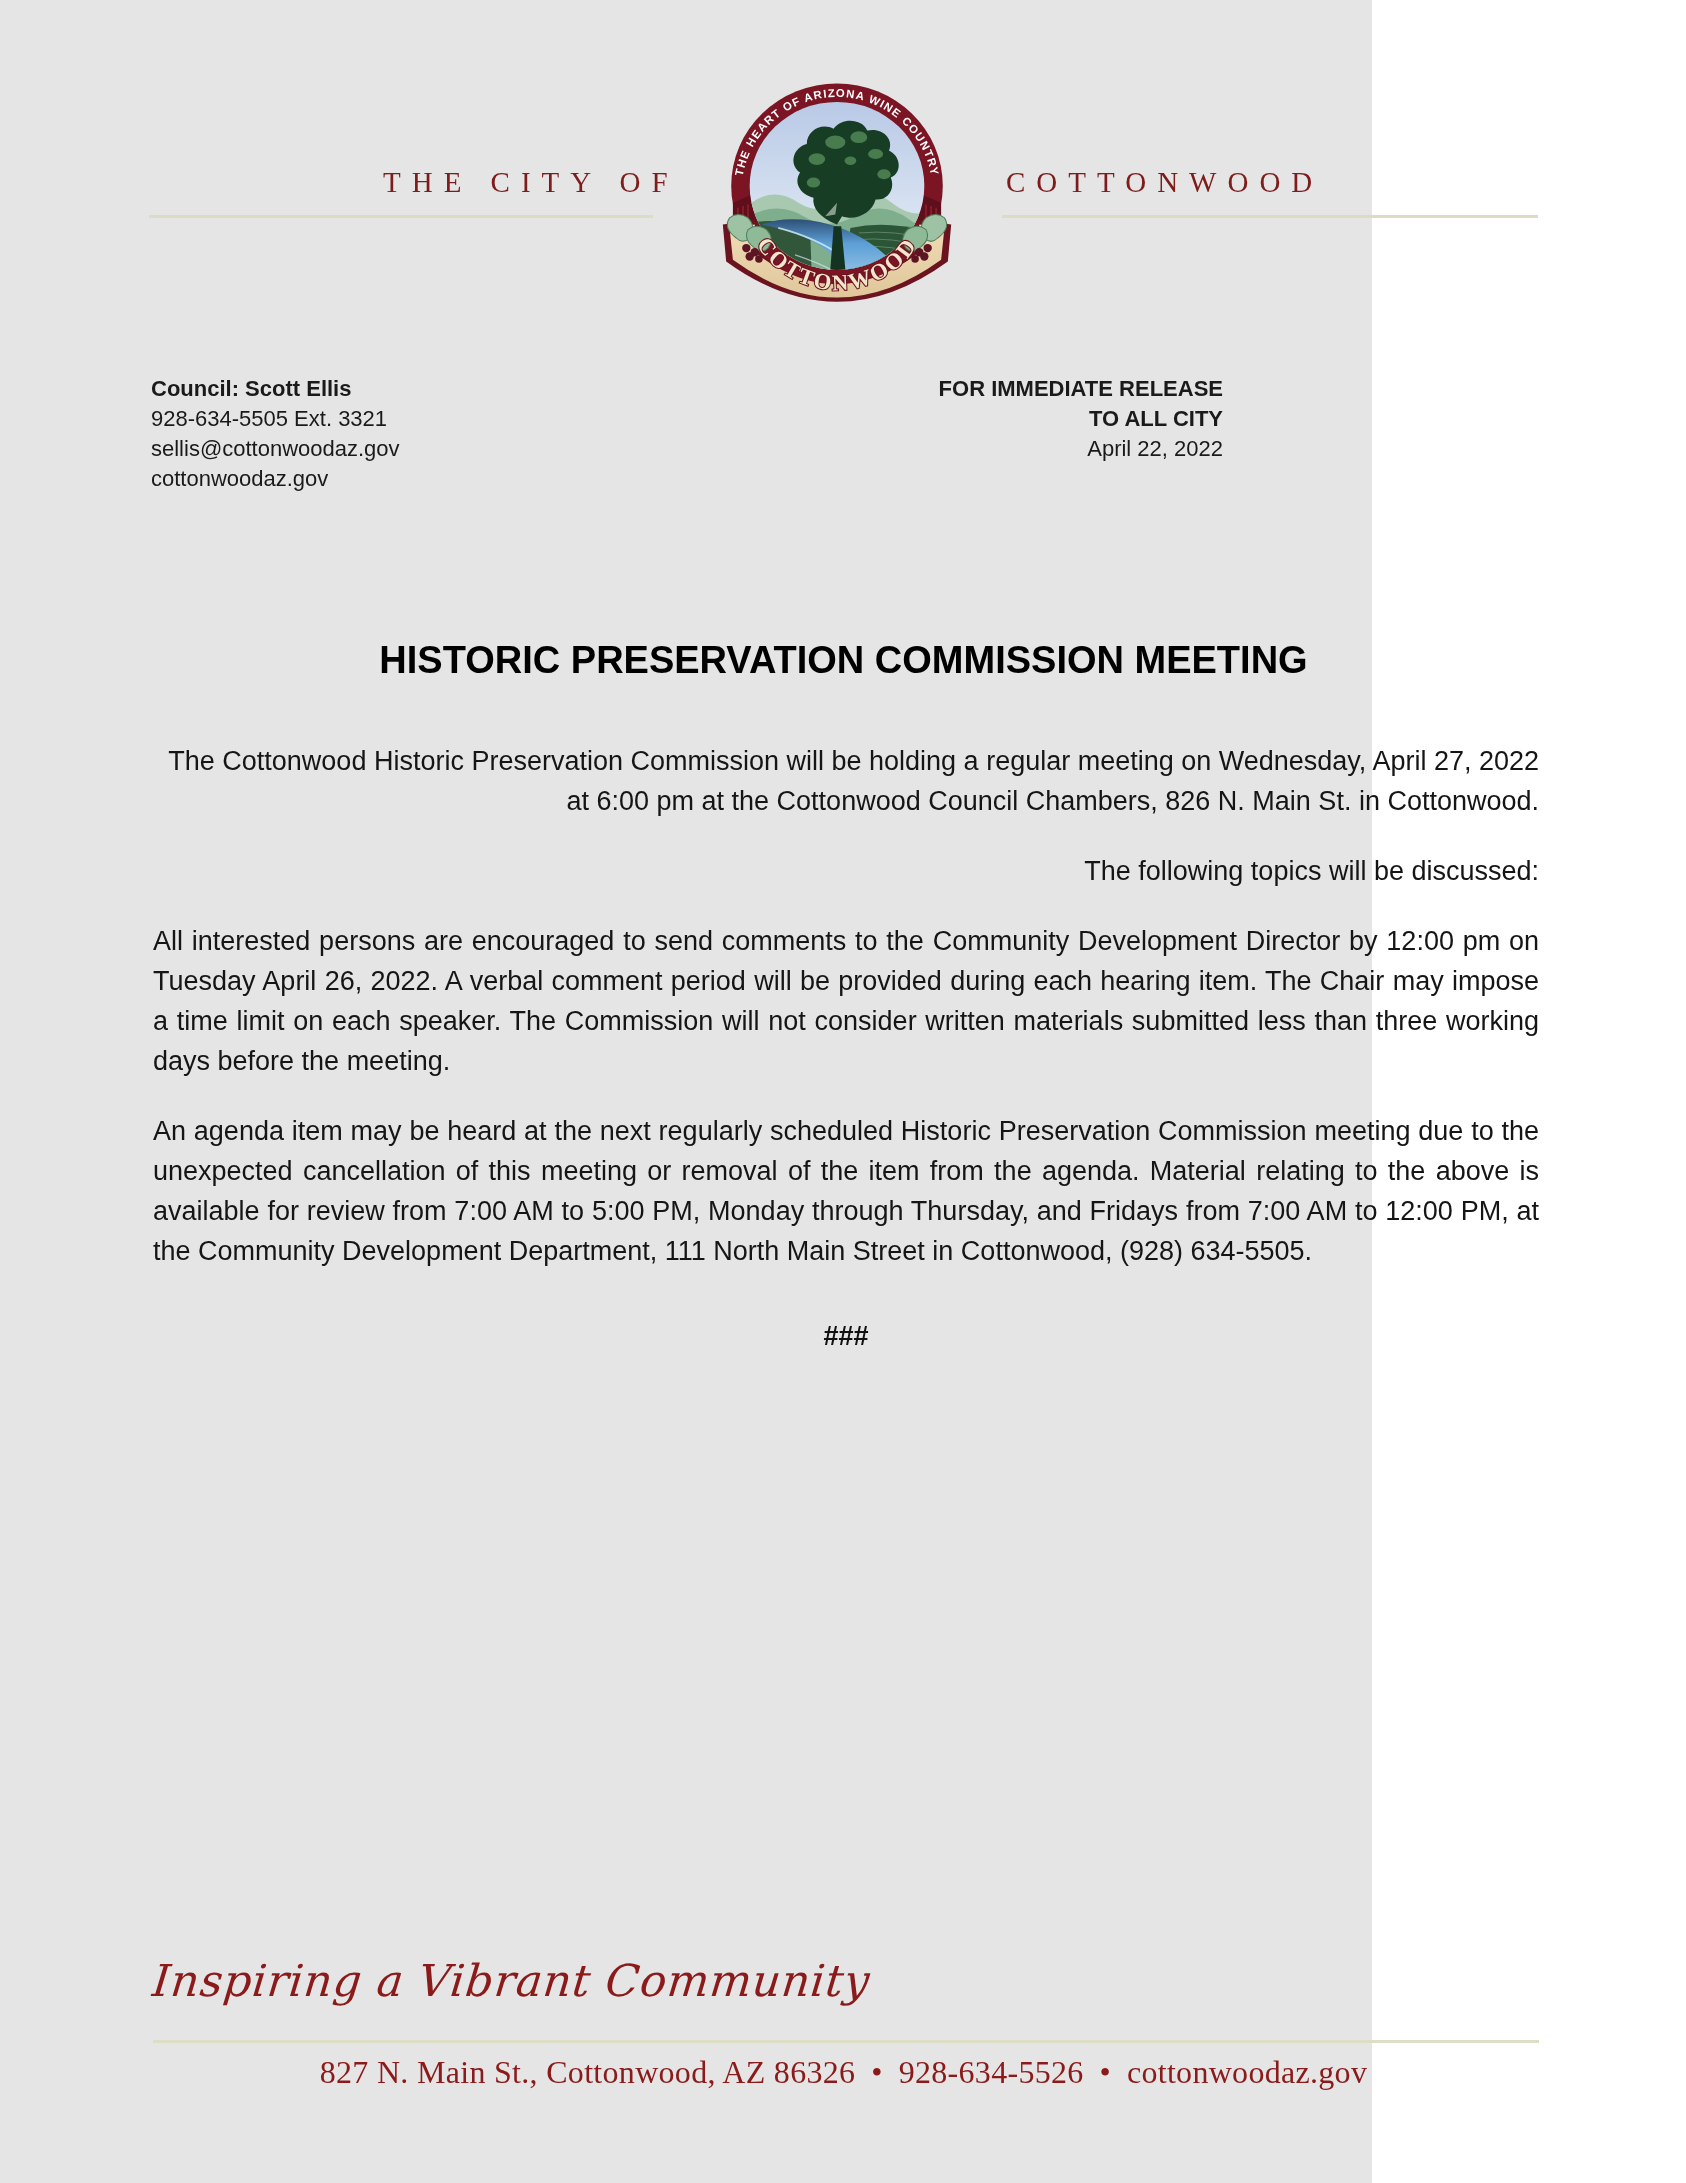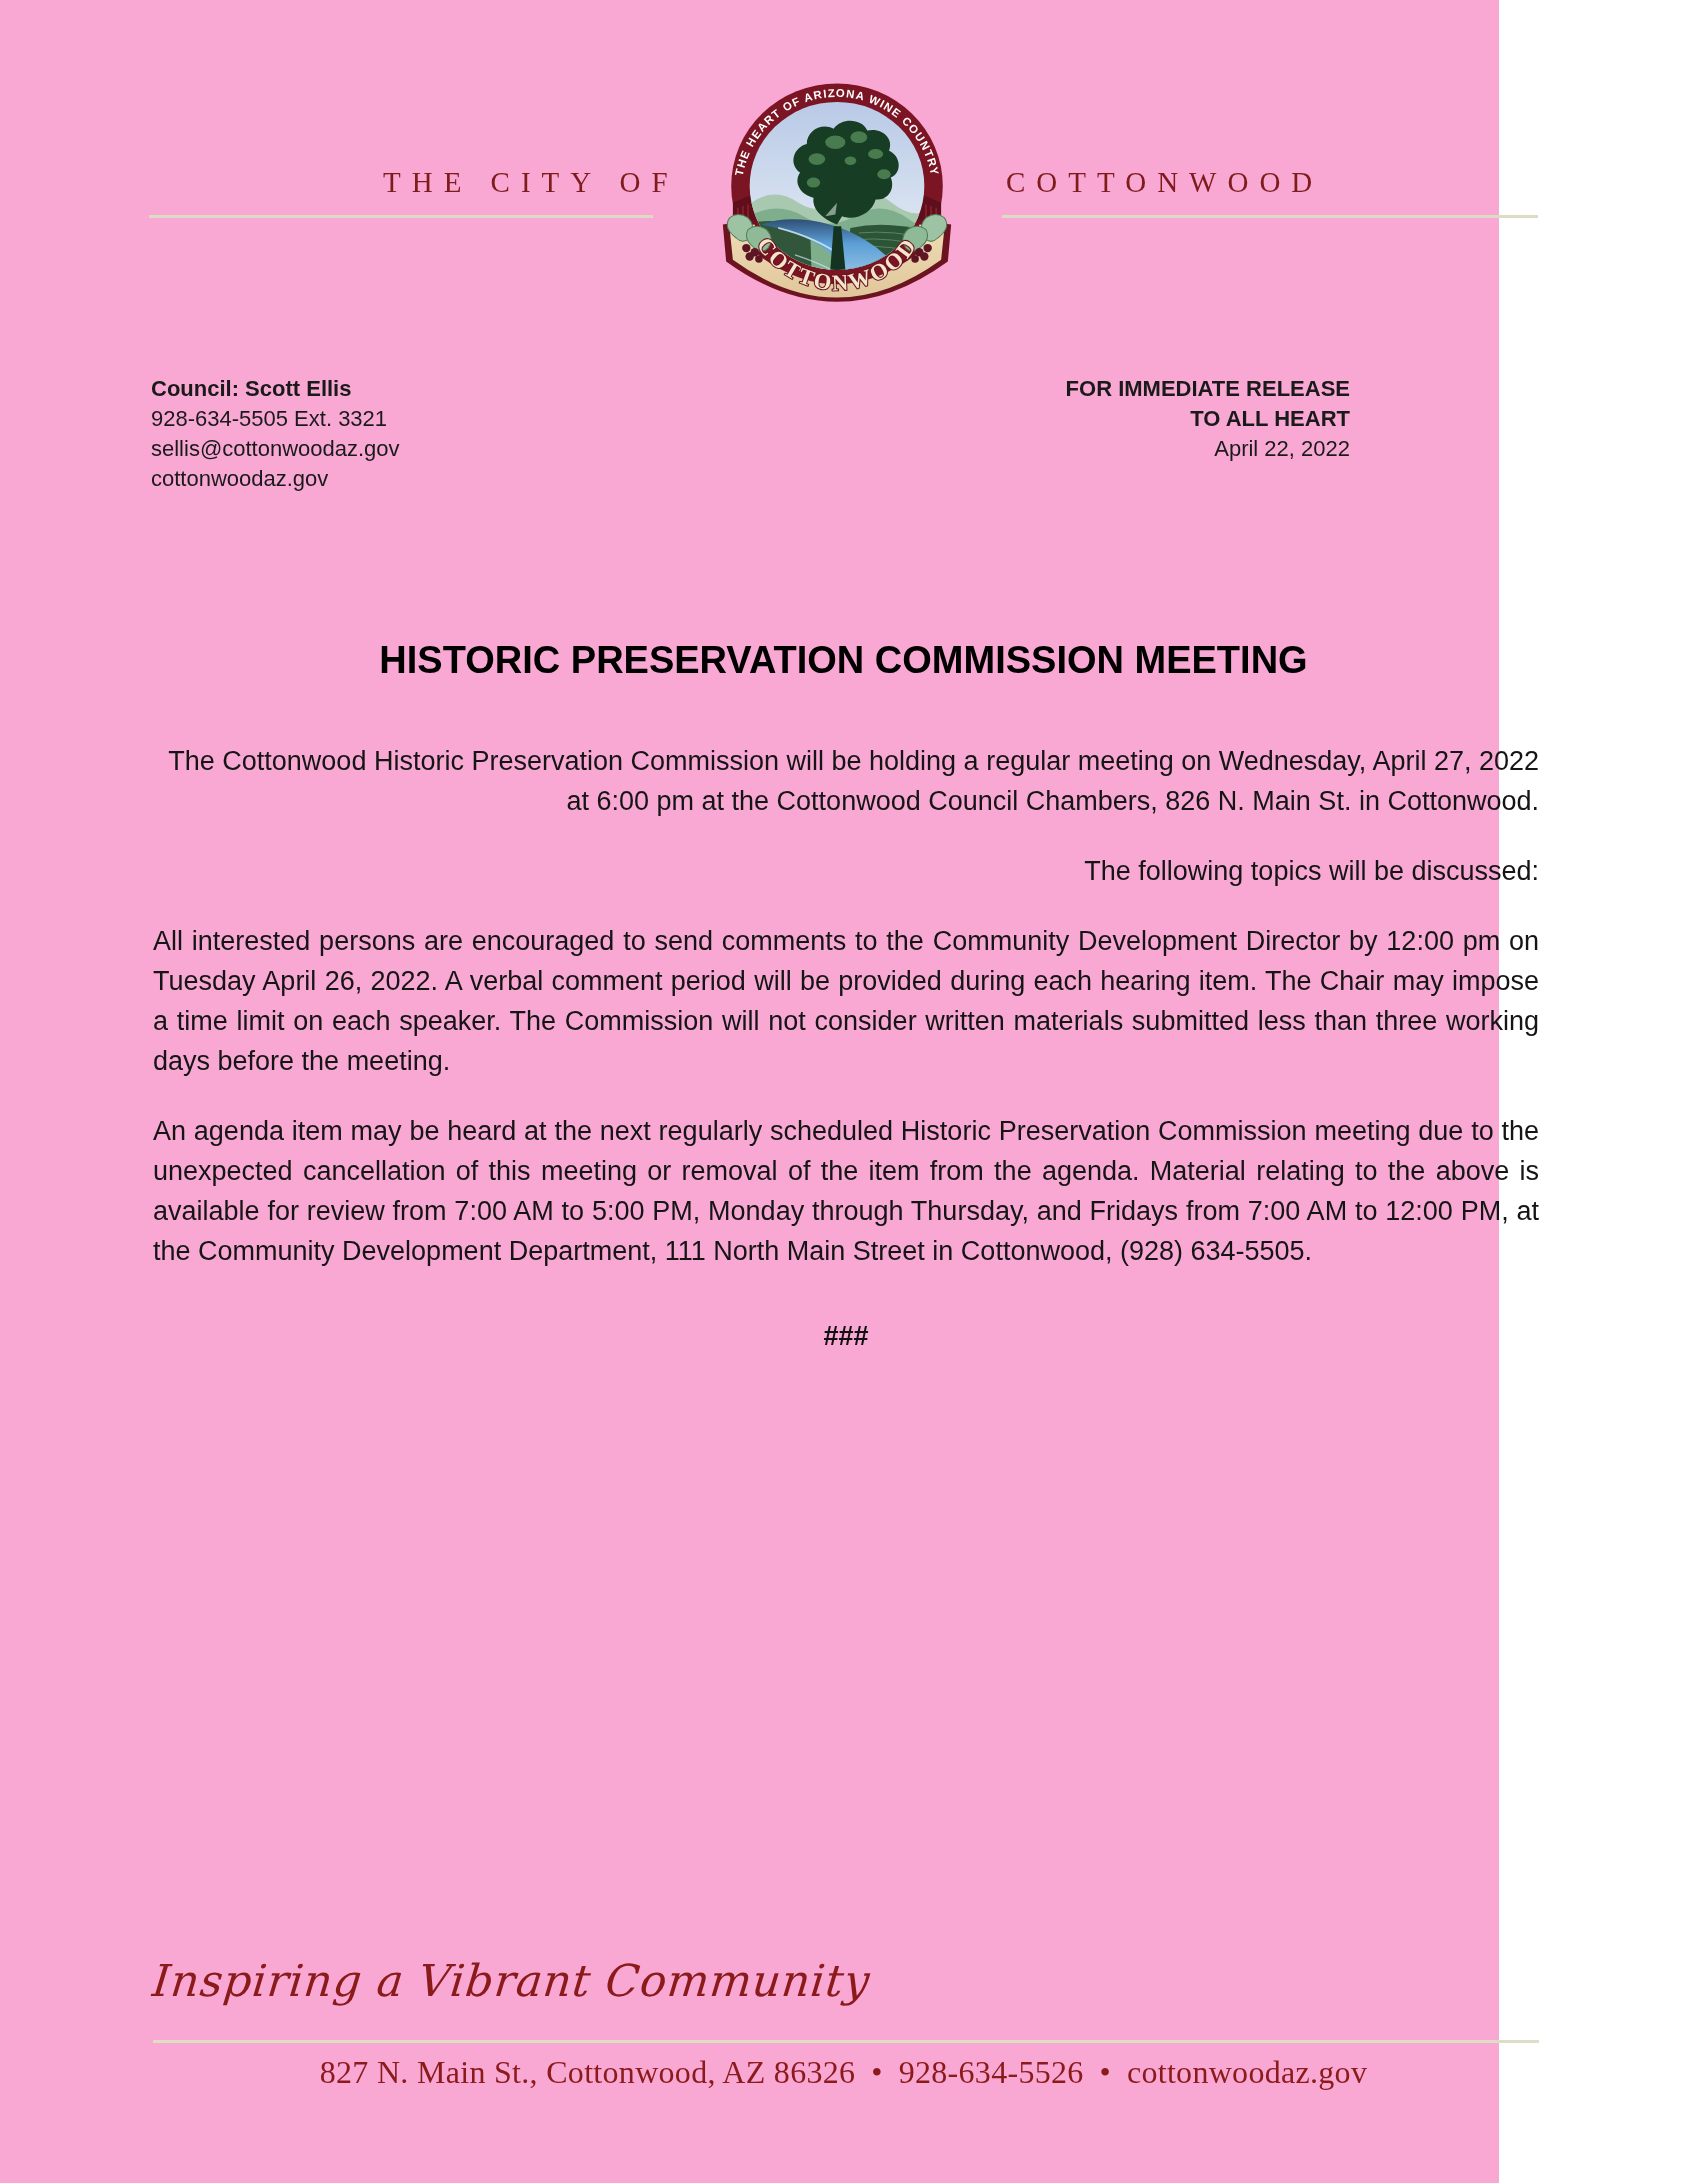--- a/index.html
+++ b/index.html
@@ -12,23 +12,23 @@
     height: 2183px;
     font-family: "Liberation Sans", sans-serif;
     color: #000000;
     position: relative;
     overflow: hidden;
   }
 
   .page {
     position: absolute;
     inset: 0;
-    width: 1499px;
+    width: 1372px;
     height: 2183px;
-    background: #f9a8d4;
+    background: #e5e5e5;
     text-decoration: underline;
   }
 
   
   .masthead {
     position: absolute;
     left: 0; top: 0;
     width: 1687px;
     height: 336px;
   }
@@ -299,21 +299,21 @@
 
   <div class="contact-block">
     <div class="line bold">Council: Scott Ellis</div>
     <div class="line">928-634-5505 Ext. 3321</div>
     <div class="line">sellis@cottonwoodaz.gov</div>
     <div class="line">cottonwoodaz.gov</div>
   </div>
 
   <div class="release-block">
     <div class="line bold">FOR IMMEDIATE RELEASE</div>
-    <div class="line bold">TO ALL HEART</div>
+    <div class="line bold">TO ALL CITY</div>
     <div class="line">April 22, 2022</div>
   </div>
 
   <div class="doc-title">HISTORIC PRESERVATION COMMISSION MEETING</div>
 
   <div class="body-area">
     <p class="para">The Cottonwood Historic Preservation Commission will be holding a regular meeting on Wednesday, April 27, 2022 at 6:00 pm at the Cottonwood Council Chambers, 826 N. Main St. in Cottonwood.</p>
     <p class="para">The following topics will be discussed:</p>
     <p class="para justify">All interested persons are encouraged to send comments to the Community Development Director by 12:00 pm on Tuesday April 26, 2022. A verbal comment period will be provided during each hearing item. The Chair may impose a time limit on each speaker. The Commission will not consider written materials submitted less than three working days before the meeting.</p>
     <p class="para justify last">An agenda item may be heard at the next regularly scheduled Historic Preservation Commission meeting due to the unexpected cancellation of this meeting or removal of the item from the agenda. Material relating to the above is available for review from 7:00 AM to 5:00 PM, Monday through Thursday, and Fridays from 7:00 AM to 12:00 PM, at the Community Development Department, 111 North Main Street in Cottonwood, (928) 634-5505.</p>

